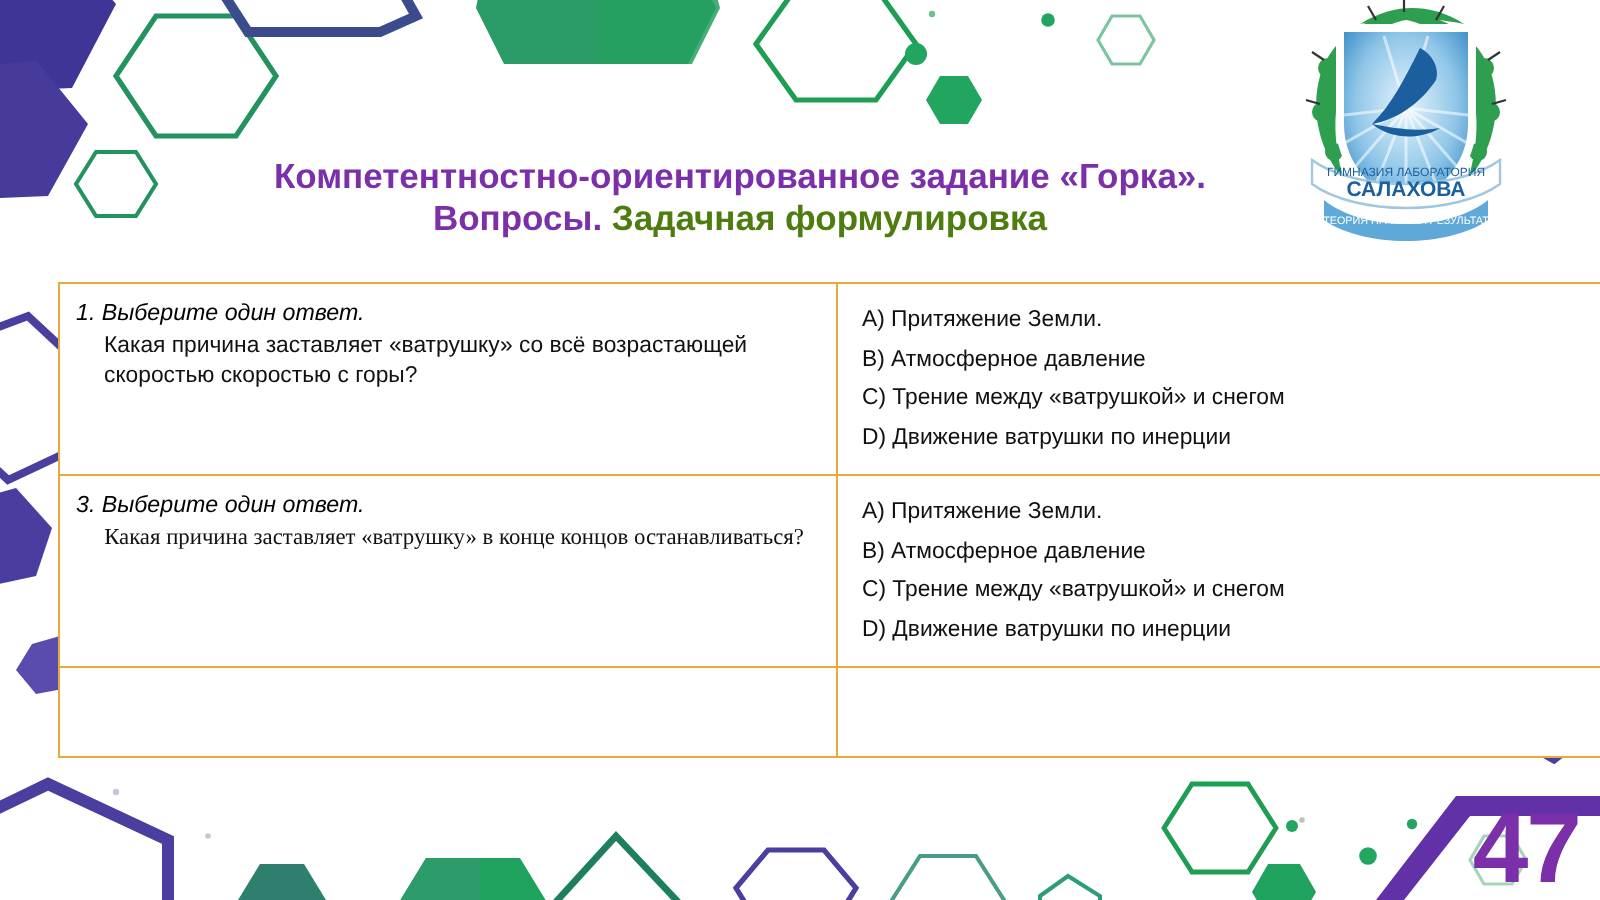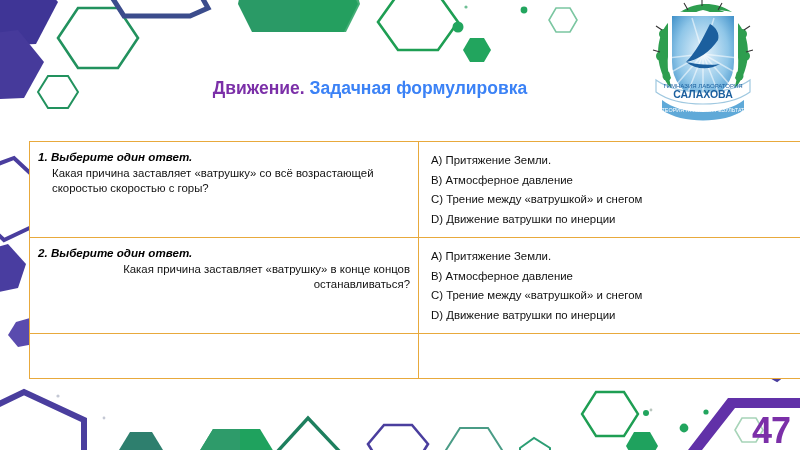--- a/index.html
+++ b/index.html
@@ -15,21 +15,21 @@
   .deco{position:absolute;inset:0;pointer-events:none;}
 
   
   .logo-wrap{position:absolute;left:640px;top:0px;width:126px;height:126px;}
   .logo-wrap svg{display:block;}
 
   
   .title-block{position:absolute;left:60px;top:78px;width:620px;text-align:center;line-height:1.22;}
   .title-line{font-size:17.5px;font-weight:bold;color:#7B2FA8;white-space:nowrap;}
   .title-line2{font-size:17.5px;font-weight:bold;color:#7B2FA8;}
-  .green-word{color:#3b82f6;}
+  .green-word{color:#4d7c0f;}
 
   
   .qtable{
     position:absolute;left:29px;top:141px;width:742px;height:217px;
     border-collapse:collapse;table-layout:fixed;background:#ffffff;
     border:1.4px solid #E8A93C;
   }
   .qtable td{
     border:1.4px solid #E8A93C;
     vertical-align:top;
@@ -37,29 +37,29 @@
     font-size:11.4px;
     color:#111111;
     line-height:1.36;
   }
   .col-q{width:372px;}
   .col-a{width:368px;}
   .r1{height:88px;}
   .r2{height:82px;}
   .r3{height:45px;}
 
-  .q-head{font-weight:bold;font-style:italic;font-size:11.6px;color:#000;margin:0 0 1px 0;}
+  .q-head{font-weight:normal;font-style:italic;font-size:11.6px;color:#000;margin:0 0 1px 0;}
   .q-body{margin:0;padding-left:14px;}
-  .q-body.centered{padding-left:6px;text-align:right;}
+  .q-body.centered{padding-left:6px;text-align:center;font-family:Liberation Serif, serif;}
   .ans{margin:4px;white-space:nowrap;}
 
   
   .pagenum{
     position:absolute;right:10px;bottom:1px;
-    font-size:36px;font-weight:bold;color:#7B2FA8;
+    font-size:50px;font-weight:bold;color:#7B2FA8;
     letter-spacing:-1px;line-height:1;
   }
 </style>
 </head>
 <body>
 
 <div id="slide">
 
   <div class="deco">
     <svg width="800" height="450" viewBox="0 0 800 450" xmlns="http://www.w3.org/2000/svg">
@@ -174,40 +174,41 @@
 
       <path d="M16 80 C38 96 88 96 110 80 L110 92 C88 108 38 108 16 92 Z" fill="#ffffff" stroke="#9FC8E0" stroke-width="1.2"></path>
       <text x="63" y="88" font-size="6" fill="#1B5F9E" text-anchor="middle" font-family="Liberation Sans, sans-serif">ГИМНАЗИЯ ЛАБОРАТОРИЯ</text>
       <text x="63" y="98" font-size="10.5" font-weight="bold" fill="#1B5F9E" text-anchor="middle" font-family="Liberation Sans, sans-serif">САЛАХОВА</text>
       <path d="M22 100 C42 116 84 116 104 100 L104 110 C84 124 42 124 22 110 Z" fill="#5FA9D8"></path>
       <text x="63" y="112" font-size="5.4" fill="#ffffff" text-anchor="middle" font-family="Liberation Sans, sans-serif">ТЕОРИЯ ПРАКТИКА РЕЗУЛЬТАТ</text>
     </svg>
   </div>
 
   <div class="title-block">
-    <div class="title-line2"><span>Движение. </span><span class="green-word">Задачная формулировка</span></div>
+    <div class="title-line">Компетентностно-ориентированное задание «Горка».</div>
+    <div class="title-line2"><span>Вопросы. </span><span class="green-word">Задачная формулировка</span></div>
   </div>
 
   <table class="qtable">
     <tbody>
       <tr class="r1">
         <td class="col-q">
           <p class="q-head">1. Выберите один ответ.</p>
           <p class="q-body">Какая причина заставляет «ватрушку» со всё возрастающей скоростью скоростью с горы?</p>
         </td>
         <td class="col-a">
           <p class="ans">A) Притяжение Земли.</p>
           <p class="ans">B) Атмосферное давление</p>
           <p class="ans">C) Трение между «ватрушкой» и снегом</p>
           <p class="ans">D) Движение ватрушки по инерции</p>
         </td>
       </tr>
       <tr class="r2">
         <td class="col-q">
-          <p class="q-head">2. Выберите один ответ.</p>
+          <p class="q-head">3. Выберите один ответ.</p>
           <p class="q-body centered">Какая причина заставляет «ватрушку» в конце концов останавливаться?</p>
         </td>
         <td class="col-a">
           <p class="ans">A) Притяжение Земли.</p>
           <p class="ans">B) Атмосферное давление</p>
           <p class="ans">C) Трение между «ватрушкой» и снегом</p>
           <p class="ans">D) Движение ватрушки по инерции</p>
         </td>
       </tr>
       <tr class="r3">

